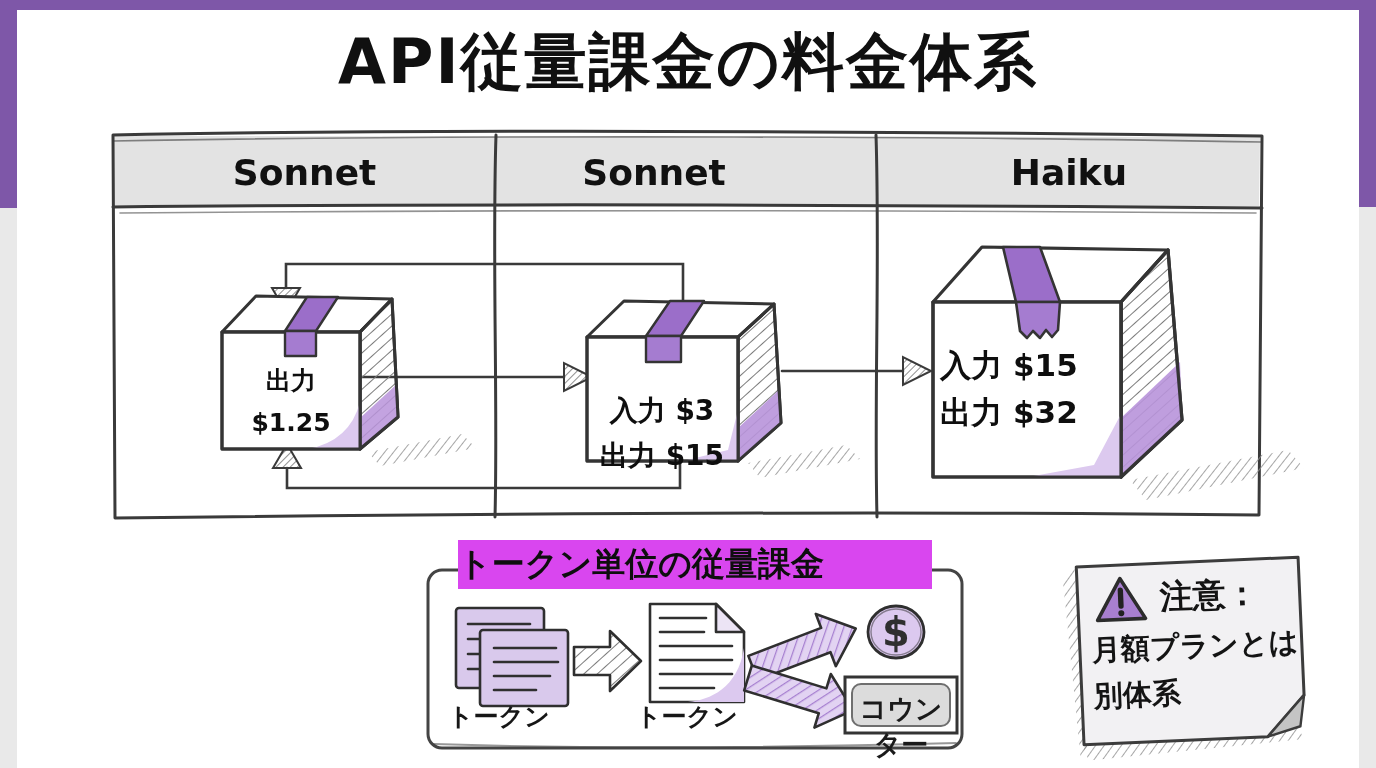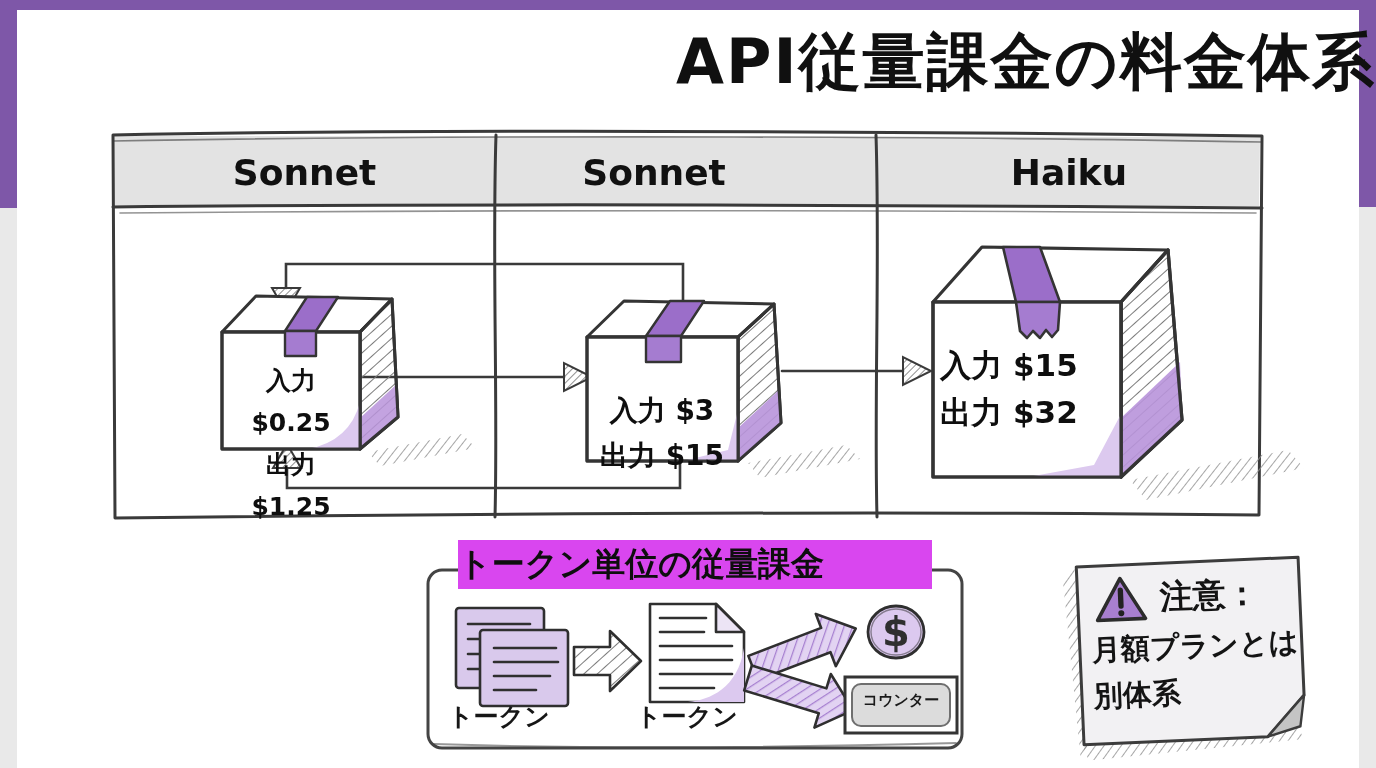--- a/index.html
+++ b/index.html
@@ -9,21 +9,21 @@
   }
   
   .bar{position:absolute;}
   .bar.top{left:0;top:0;width:1376px;height:10px;background:#7e57a8;}
   .bar.lp{left:0;top:10px;width:17px;height:198px;background:#7e57a8;}
   .bar.rp{left:1359px;top:10px;width:17px;height:197px;background:#7e57a8;}
   .bar.lg{left:0;top:208px;width:17px;height:560px;background:#e9e9e9;}
   .bar.rg{left:1359px;top:207px;width:17px;height:561px;background:#e9e9e9;}
   
   .title{
-    position:absolute;left:0;top:20px;width:1376px;margin:0;text-align:right;
+    position:absolute;left:0;top:20px;width:1376px;margin:0;text-align:center;
     font-size:62px;font-weight:700;letter-spacing:2px;color:#101010;
   }
   .hdr{position:absolute;top:148px;height:50px;line-height:50px;text-align:center;
        font-size:36px;font-weight:700;color:#111;}
   .hdr.h1{left:113px;width:383px;}
   .hdr.h2{left:496px;width:316px;}
   .hdr.h3{left:876px;width:386px;}
   .price{position:absolute;text-align:center;font-weight:700;color:#0e0e0e;}
   .price span{display:block;}
   .price.p1{left:224px;top:360px;width:134px;font-size:25px;line-height:42px;}
@@ -33,21 +33,21 @@
     position:absolute;left:458px;top:540px;width:474px;text-align:left;
     font-size:33px;font-weight:700;background:#d946ef;padding:2px 0;color:#0e0e0e;
   }
   .tok-label{position:absolute;top:700px;width:124px;text-align:left;
              font-size:25px;font-weight:700;color:#161616;}
   .tok-label.t1{left:448px;}
   .tok-label.t2{left:636px;}
   .dollar{position:absolute;left:868px;top:606px;width:56px;height:52px;line-height:52px;
           text-align:center;font-size:40px;font-weight:700;color:#2f2f2f;}
   .counter-label{position:absolute;left:850px;top:691px;width:102px;text-align:center;
-                 font-size:15px;font-weight:700;color:#1a1a1a;}
+                 font-size:27px;font-weight:700;color:#1a1a1a;}
   
   .sticky{
     position:absolute;left:1078px;top:560px;width:224px;height:180px;
     transform:rotate(-2.5deg);transform-origin:50% 50%;
   }
   .note-head{display:flex;align-items:center;gap:12px;margin:12px 0 0 18px;}
   .note-heading{font-size:33px;font-weight:700;color:#141414;}
   .note-line{font-size:29px;font-weight:700;color:#141414;margin:6px 0 0 14px;line-height:40px;}
   .art{position:absolute;left:0;top:0;}
 </style>
@@ -207,21 +207,20 @@
     </g>
   </svg>
 
   <h1 class="title">API従量課金の料金体系</h1>
 
   <div class="hdr h1">Sonnet</div>
   <div class="hdr h2">Sonnet</div>
   <div class="hdr h3">Haiku</div>
 
   <div class="price p1">
-    <span>入力 $0.25</span>
     <span>出力 $1.25</span>
   </div>
   <div class="price p2">
     <span>入力 $3</span>
     <span>出力 $15</span>
   </div>
   <div class="price p3">
     <span>入力 $15</span>
     <span>出力 $32</span>
   </div>

